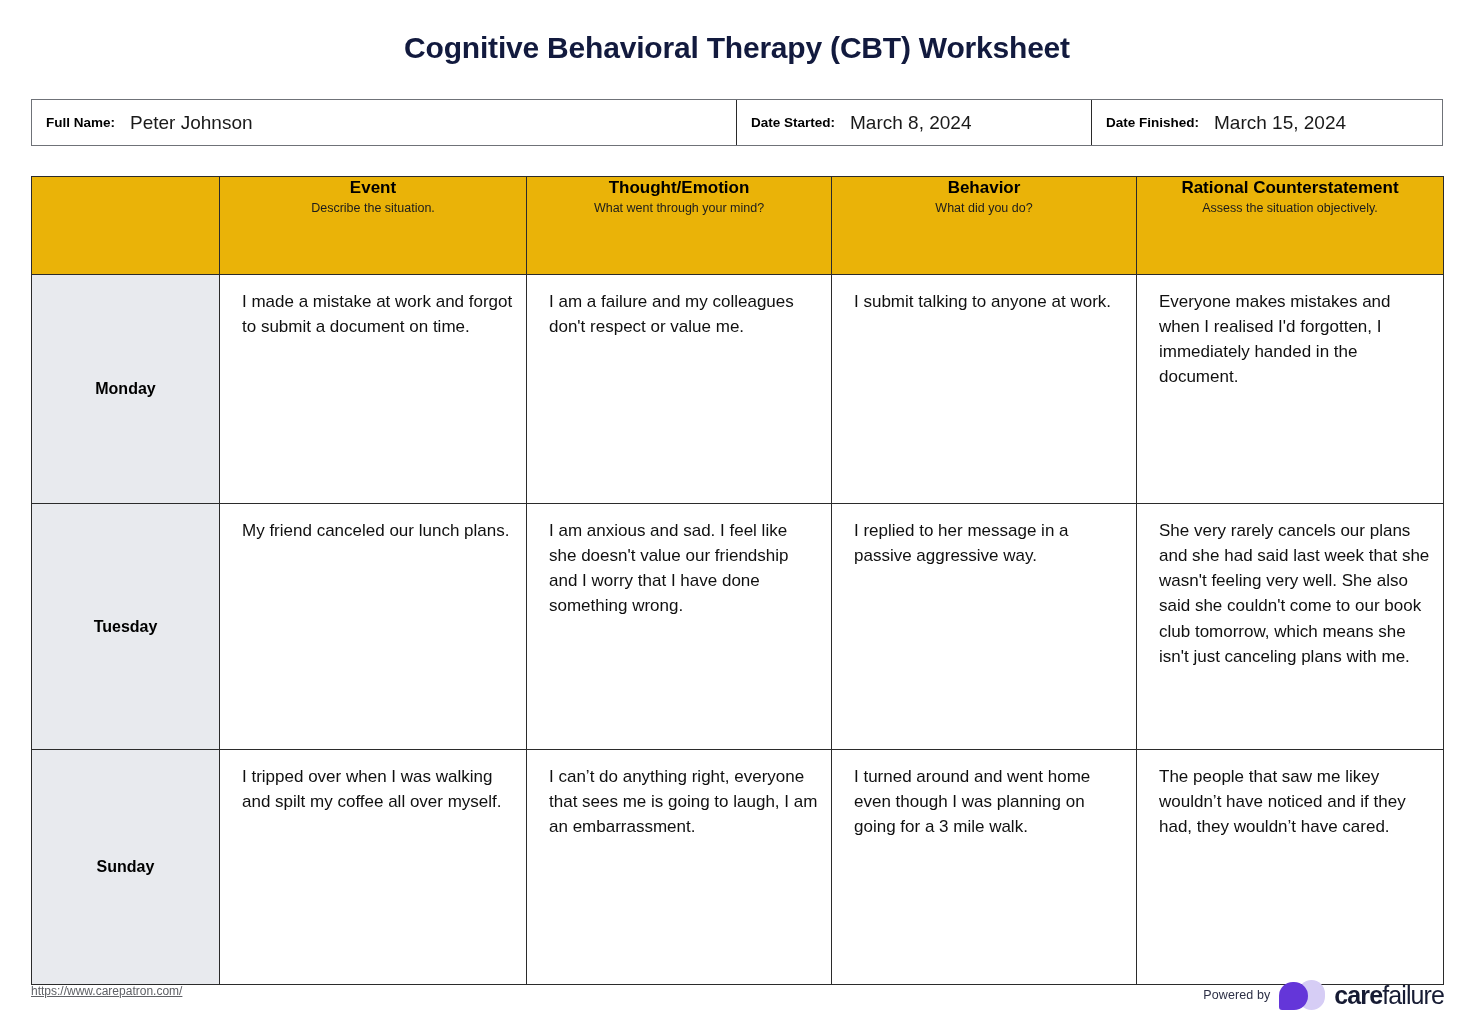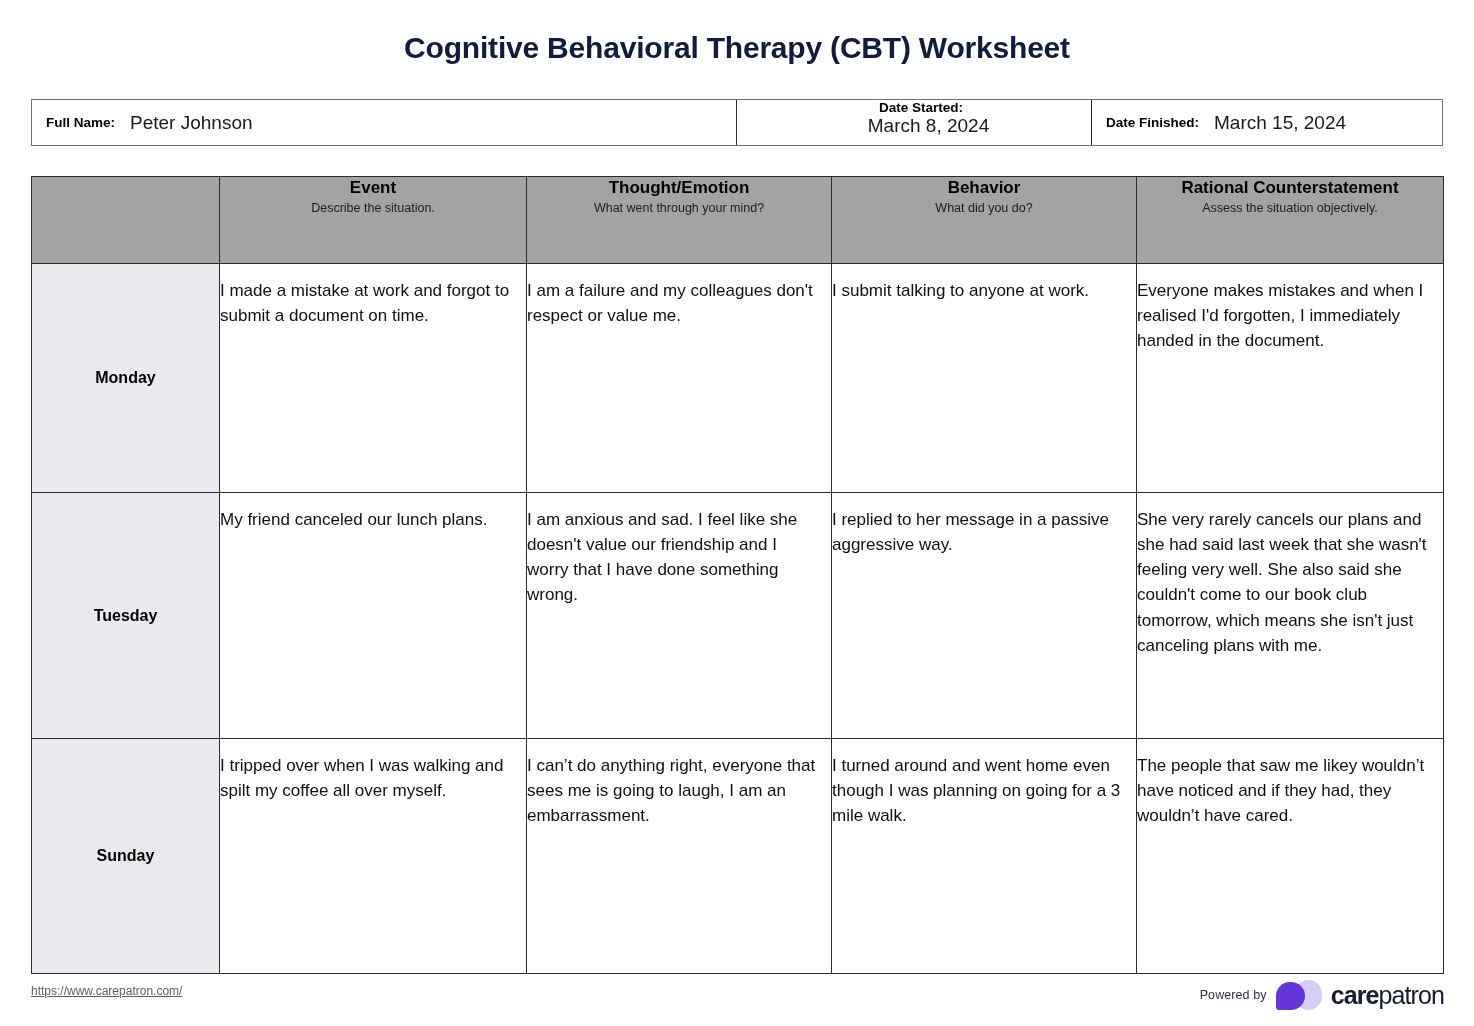--- a/index.html
+++ b/index.html
@@ -42,21 +42,21 @@
     align-items: stretch;
     background: #fff;
   }
   .info-cell {
     display: flex;
     align-items: center;
     padding-left: 14px;
     height: 100%;
   }
   .info-cell.name  { width: 704px; }
-  .info-cell.start { width: 355px; border-left: 1.5px solid #2a2a2a; flex-direction: column; }
+  .info-cell.start { width: 355px; border-left: 1.5px solid #2a2a2a; }
   .info-cell.finish{ flex: 1;      border-left: 1.5px solid #2a2a2a; }
   .info-label {
     font-size: 13.5px;
     font-weight: bold;
     color: #000;
     white-space: nowrap;
   }
   .info-value {
     font-size: 19px;
     font-weight: normal;
@@ -79,22 +79,22 @@
     vertical-align: top;
     padding: 0;
   }
   col.c-day  { width: 188px; }
   col.c-evt  { width: 307px; }
   col.c-thg  { width: 305px; }
   col.c-beh  { width: 305px; }
   col.c-rat  { width: 307px; }
 
   thead td, thead th {
-    background: #a3a3a3;
-    height: 87px;
+    background: #eab308;
+    height: 98px;
     text-align: center;
     vertical-align: middle;
     padding: 6px 10px;
   }
   .col-title {
     font-size: 17px;
     font-weight: bold;
     color: #000;
     line-height: 1.25;
   }
@@ -109,21 +109,21 @@
   td.day-cell {
     background: #e8eaee;
     text-align: center;
     vertical-align: middle;
     font-size: 16px;
     font-weight: bold;
     color: #000;
   }
   td.entry-cell {
     background: #ffffff;
-    padding: 14px 12px 10px 0;
+    padding: 14px 12px 10px 22px;
     font-size: 17px;
     line-height: 1.48;
     color: #101010;
     word-wrap: break-word;
   }
   tr.r-mon td { height: 229px; }
   tr.r-tue td { height: 246px; }
   tr.r-wed td { height: 235px; }
 
   
@@ -264,15 +264,15 @@
 </table>
 
 <div class="footer">
   <a class="footer-url" href="#">https://www.carepatron.com/</a>
   <div class="brand">
     <span class="brand-powered">Powered by</span>
     <span class="brand-mark">
       <span class="blob-back"></span>
       <span class="blob-front"></span>
     </span>
-    <span class="brand-word"><b>care</b><span class="light">patron</span></span>
+    <span class="brand-word"><b>care</b><span class="light">failure</span></span>
   </div>
 </div>
 
 </body></html>

